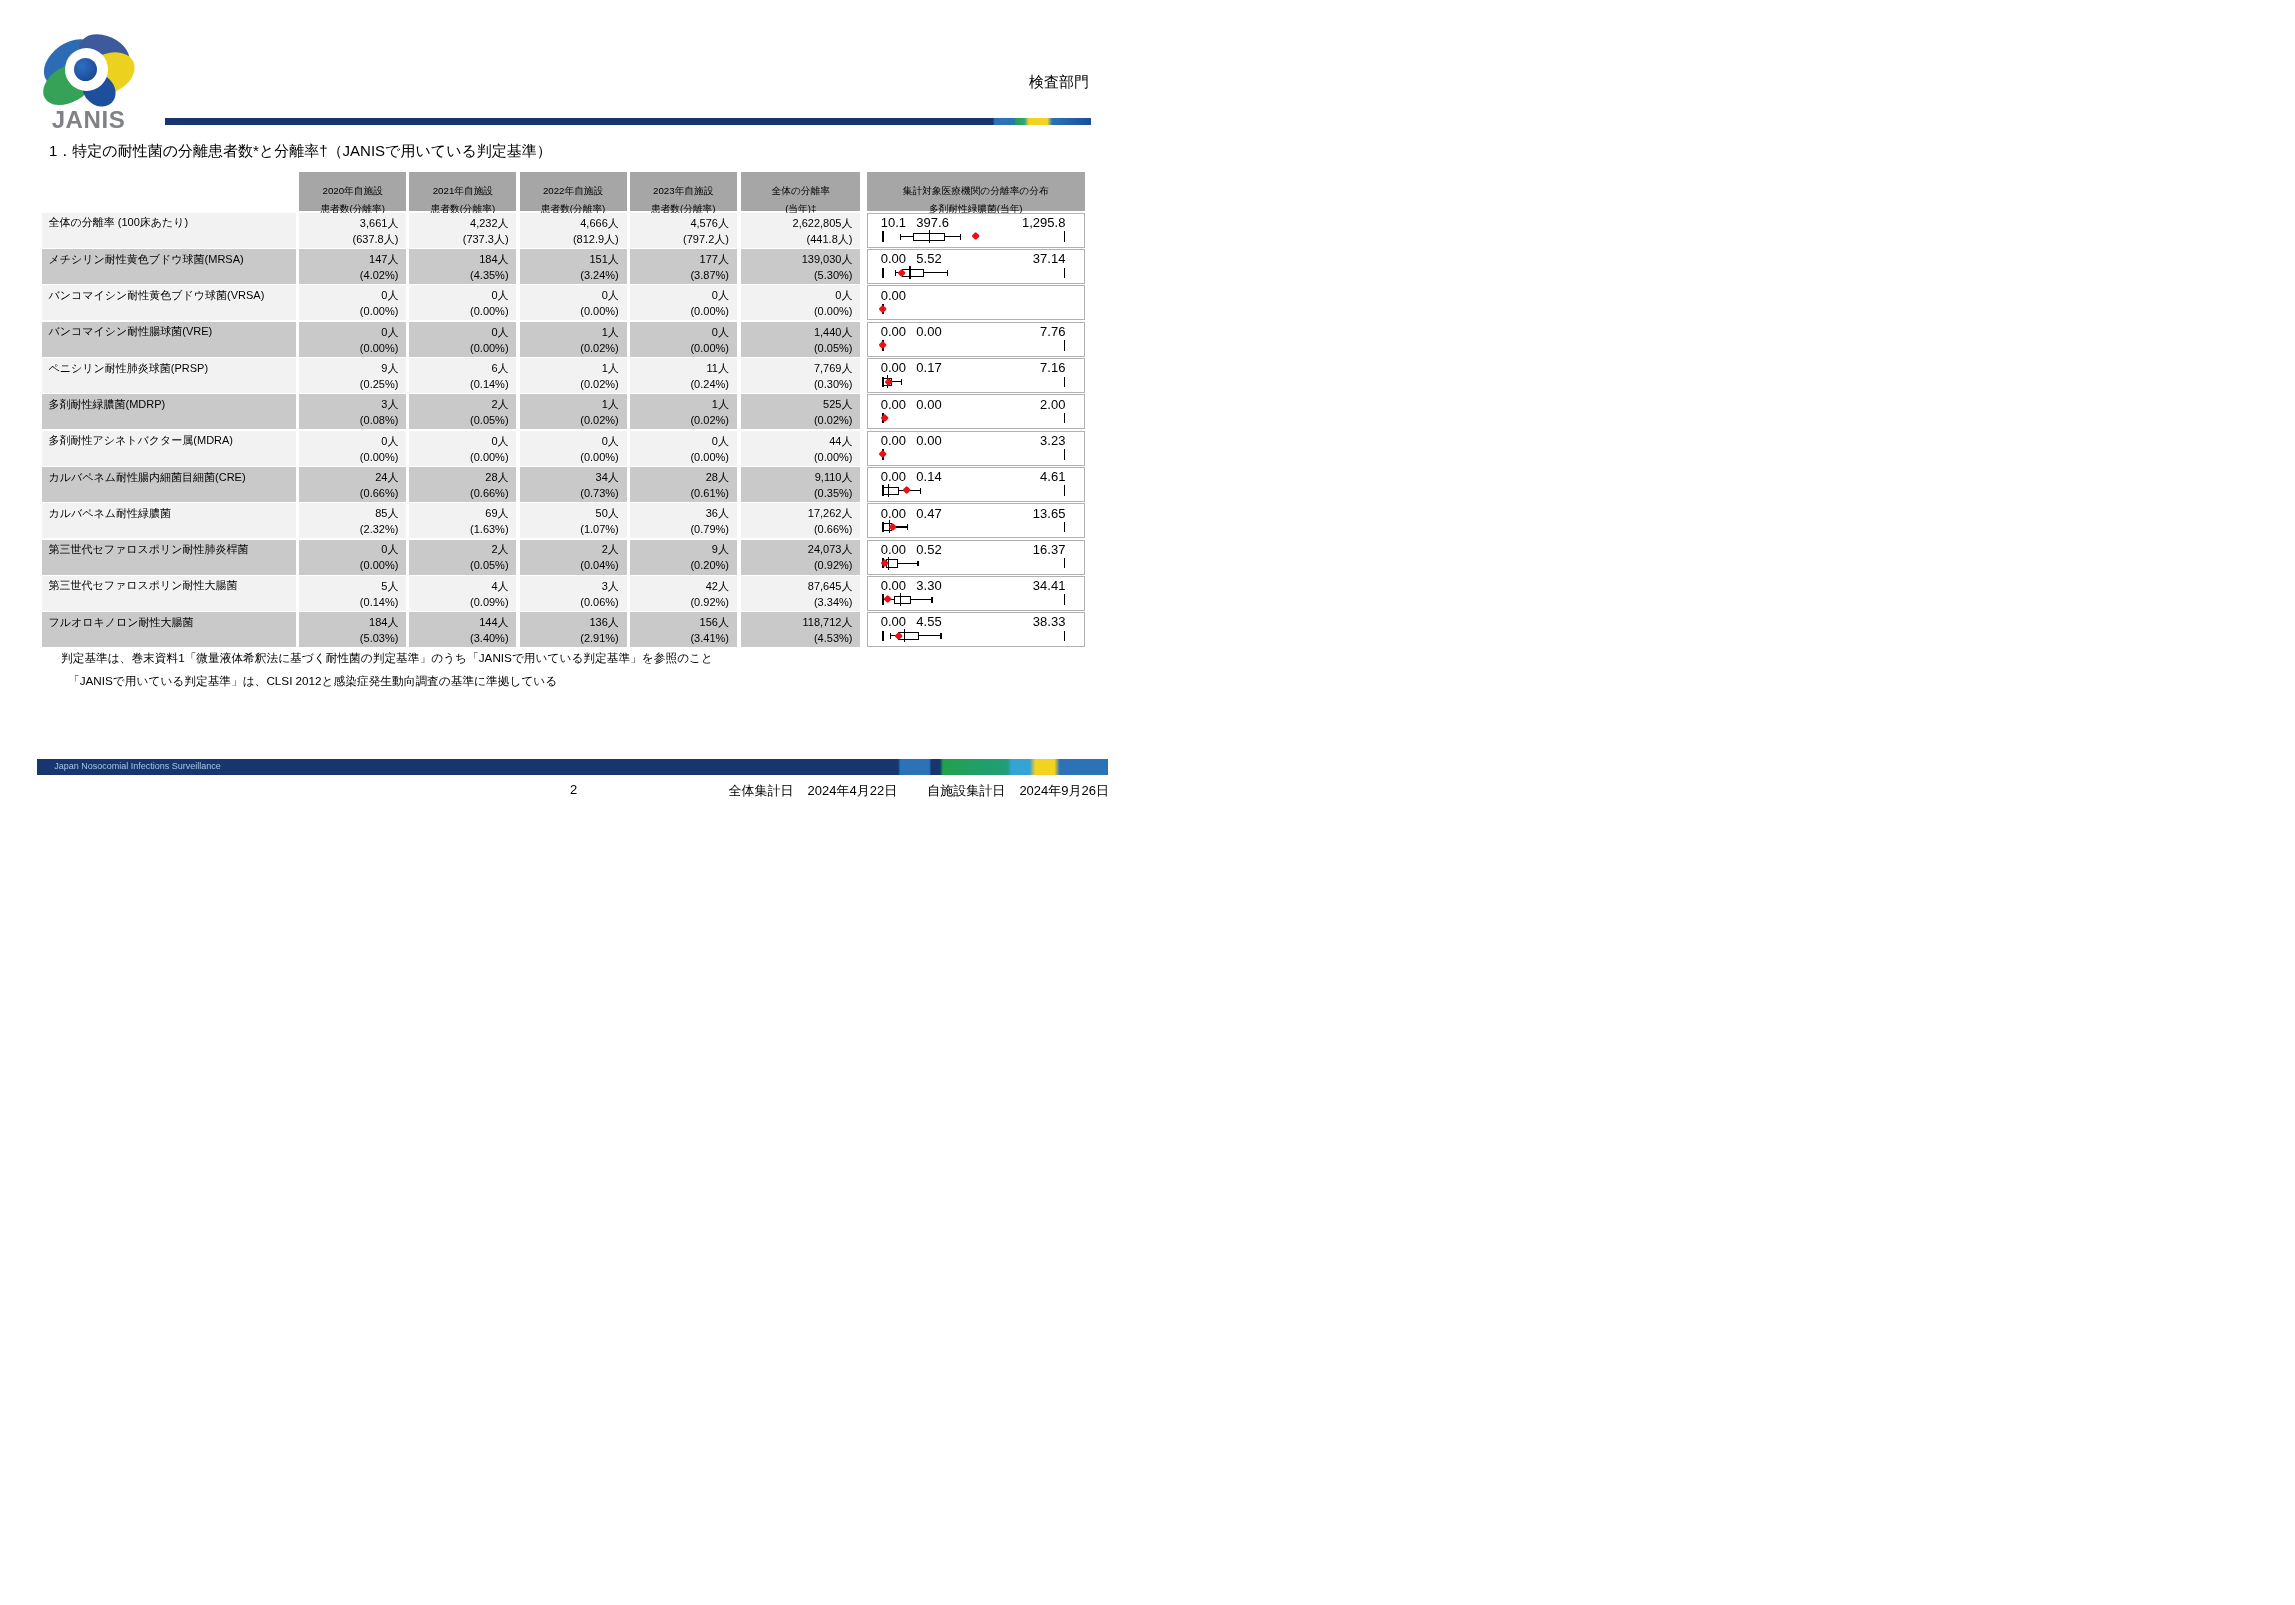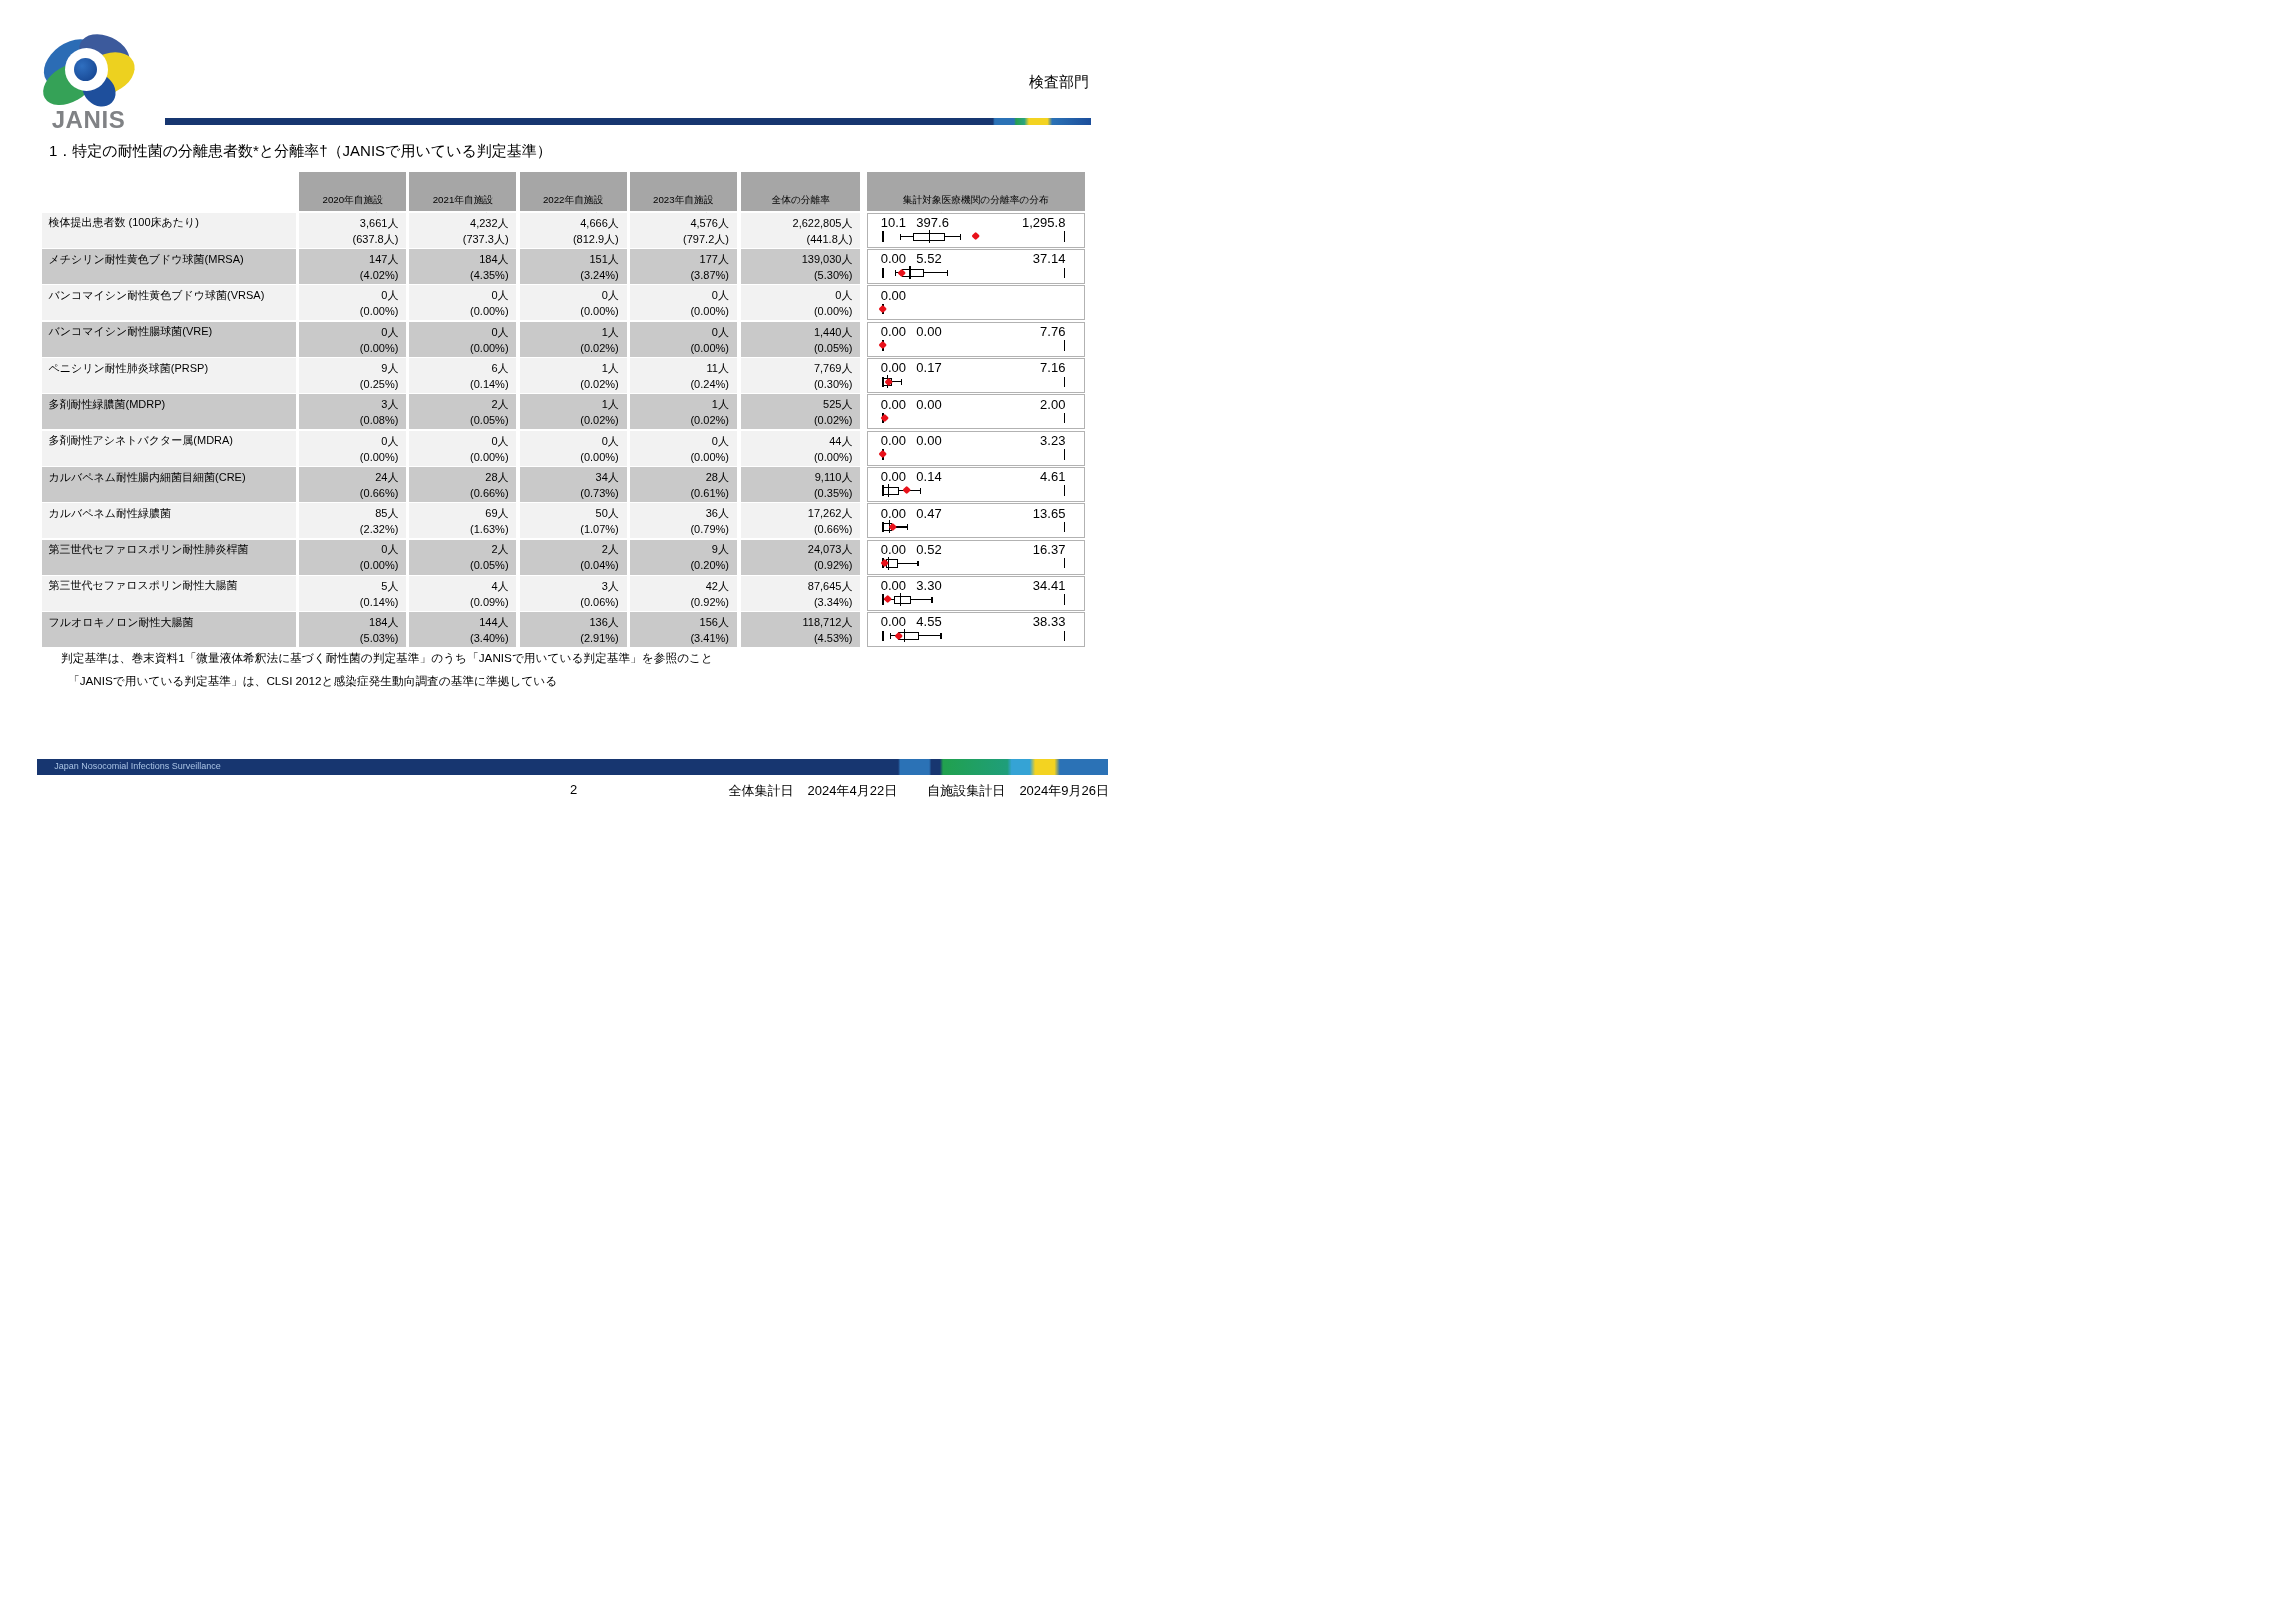--- a/index.html
+++ b/index.html
@@ -20,21 +20,21 @@
       #2b72b6 89.6%, #2b72b6 91.7%,
       #27a04f 91.9%, #2aa482 92.8%,
       #f3d321 93.3%, #f3d321 95.3%,
       #2b72b6 95.8%, #1c4e9b 100%);}
   
   .section-title{position:absolute; left:49px; top:142px; font-size:15px;}
   
   .table{position:absolute; left:42px; top:172px; width:1045px;}
   .hrow{display:flex; height:39px; margin-bottom:1.9px;}
   .hcell{background:#a6a6a6; text-align:center; font-size:9.7px; line-height:17.5px;
-    padding-top:19px; box-sizing:border-box;}
+    padding-top:10px; box-sizing:border-box;}
   .hspacer{width:254px; background:transparent;}
   .w-year{width:107px; margin-left:3.2px;}
   .w-total{width:119px; margin-left:4.5px;}
   .w-dist{width:218px; margin-left:6.5px;}
   .trow{display:flex; height:35px; margin-bottom:1.3px;}
   .cell{box-sizing:border-box;}
   .light .cell{background:#f2f2f2;}
   .dark  .cell{background:#c9c9c9;}
   .cell-label{width:254px; font-size:11px; padding:2.6px 0 0 6.5px;}
   .cell-num{text-align:right; font-size:11px; line-height:16px; padding:1.9px 7.8px 0 0;}
@@ -116,21 +116,21 @@
         <div>全体の分離率</div>
         <div>(当年)‡</div>
       </div>
       <div class="hcell w-dist">
         <div>集計対象医療機関の分離率の分布</div>
         <div>多剤耐性緑膿菌(当年)</div>
       </div>
     </div>
     <div>
     <div class="trow light">
-      <div class="cell cell-label">検体提出患者数 (100床あたり)</div>
+      <div class="cell cell-label">全体の分離率 (100床あたり)</div>
       <div class="cell cell-num w-year">
         <div>3,661人</div>
         <div>(637.8人)</div>
       </div>
       <div class="cell cell-num w-year">
         <div>4,232人</div>
         <div>(737.3人)</div>
       </div>
       <div class="cell cell-num w-year">
         <div>4,666人</div>

